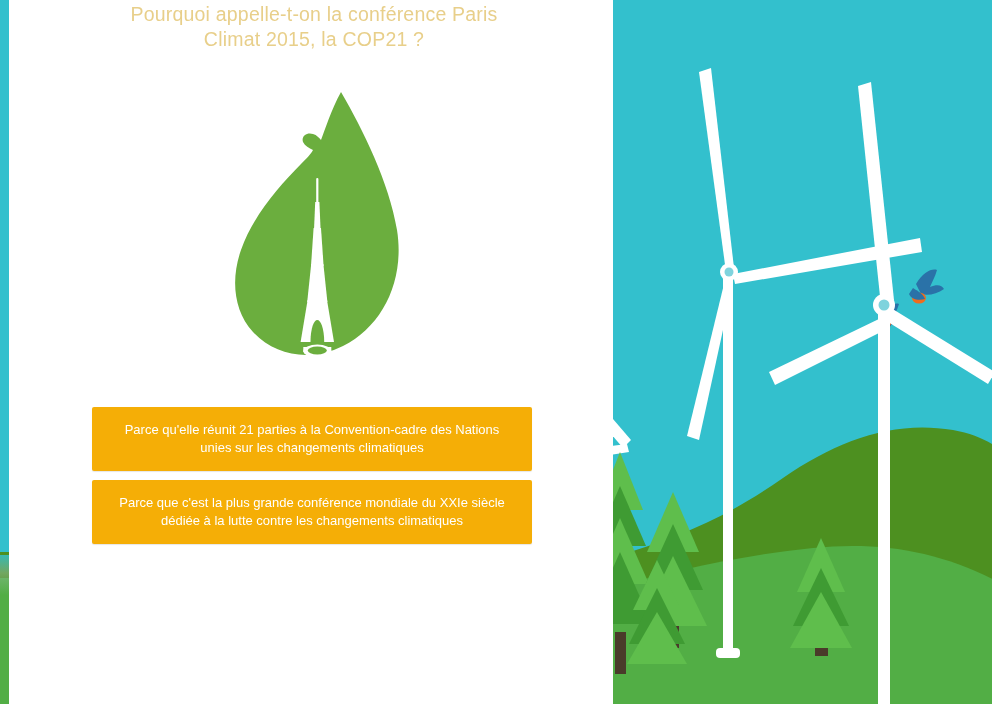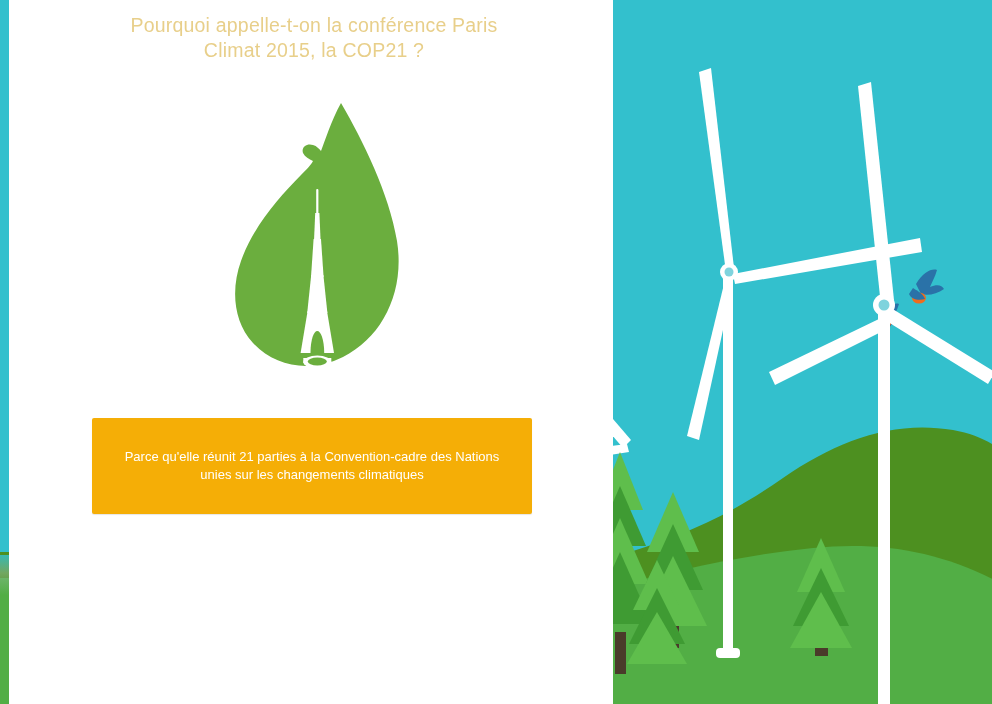--- a/index.html
+++ b/index.html
@@ -51,21 +51,21 @@
     position: absolute;
     left: 0; top: 555px;
     width: 9px; height: 40px;
     background: linear-gradient(180deg, rgba(51,192,205,.85) 0%, rgba(150,190,160,.5) 45%, rgba(82,174,69,0) 100%);
   }
 
   
   .panel {
     position: absolute;
     left: 9px;
-    top: 15px;
+    top: 4px;
     width: 604px;
     height: 547px;
     background: #ffffff;
   }
 
   .quiz-title {
     position: absolute;
     left: 70px;
     top: -2px;
     width: 470px;
@@ -99,21 +99,21 @@
     width: 440px;
     box-sizing: border-box;
     background: #f5ae06;
     color: #ffffff;
     border: none;
     border-radius: 2px;
     font-family: "Liberation Sans", sans-serif;
     font-size: 13px;
     line-height: 18px;
     text-align: center;
-    padding: 30px 22px;
+    padding: 14px 22px;
     margin-bottom: 9px;
     cursor: pointer;
     display: block;
     box-shadow: 0 1px 1px rgba(0,0,0,0.10);
   }
 
   
   .illustration {
     position: absolute;
     left: 613px;
@@ -169,20 +169,21 @@
           <ellipse cx="86.3" cy="261" rx="14" ry="6.5"></ellipse>
           <path d="M72.3 257 L100.3 257 L100.3 262 L72.3 262 Z"></path>
         </g>
 
         <ellipse cx="86.3" cy="260.5" rx="9.5" ry="4" fill="#6bae3e"></ellipse>
       </svg>
     </div>
 
     <div class="answers">
       <button class="answer-btn">Parce qu'elle réunit 21 parties à la Convention-cadre des Nations unies sur les changements climatiques</button>
+      <button class="answer-btn">Parce que c'est la plus grande conférence mondiale du XXIe siècle dédiée à la lutte contre les changements climatiques</button>
     </div>
 
   </div>
 
   <div class="illustration">
     <svg width="379" height="704" viewBox="0 0 379 704" xmlns="http://www.w3.org/2000/svg" aria-hidden="true">
       <rect x="0" y="0" width="379" height="704" fill="#33c0cd"></rect>
 
       <path d="M-10 704 L-10 560 C 60 540, 110 520, 170 478
                C 225 440, 280 420, 340 430

